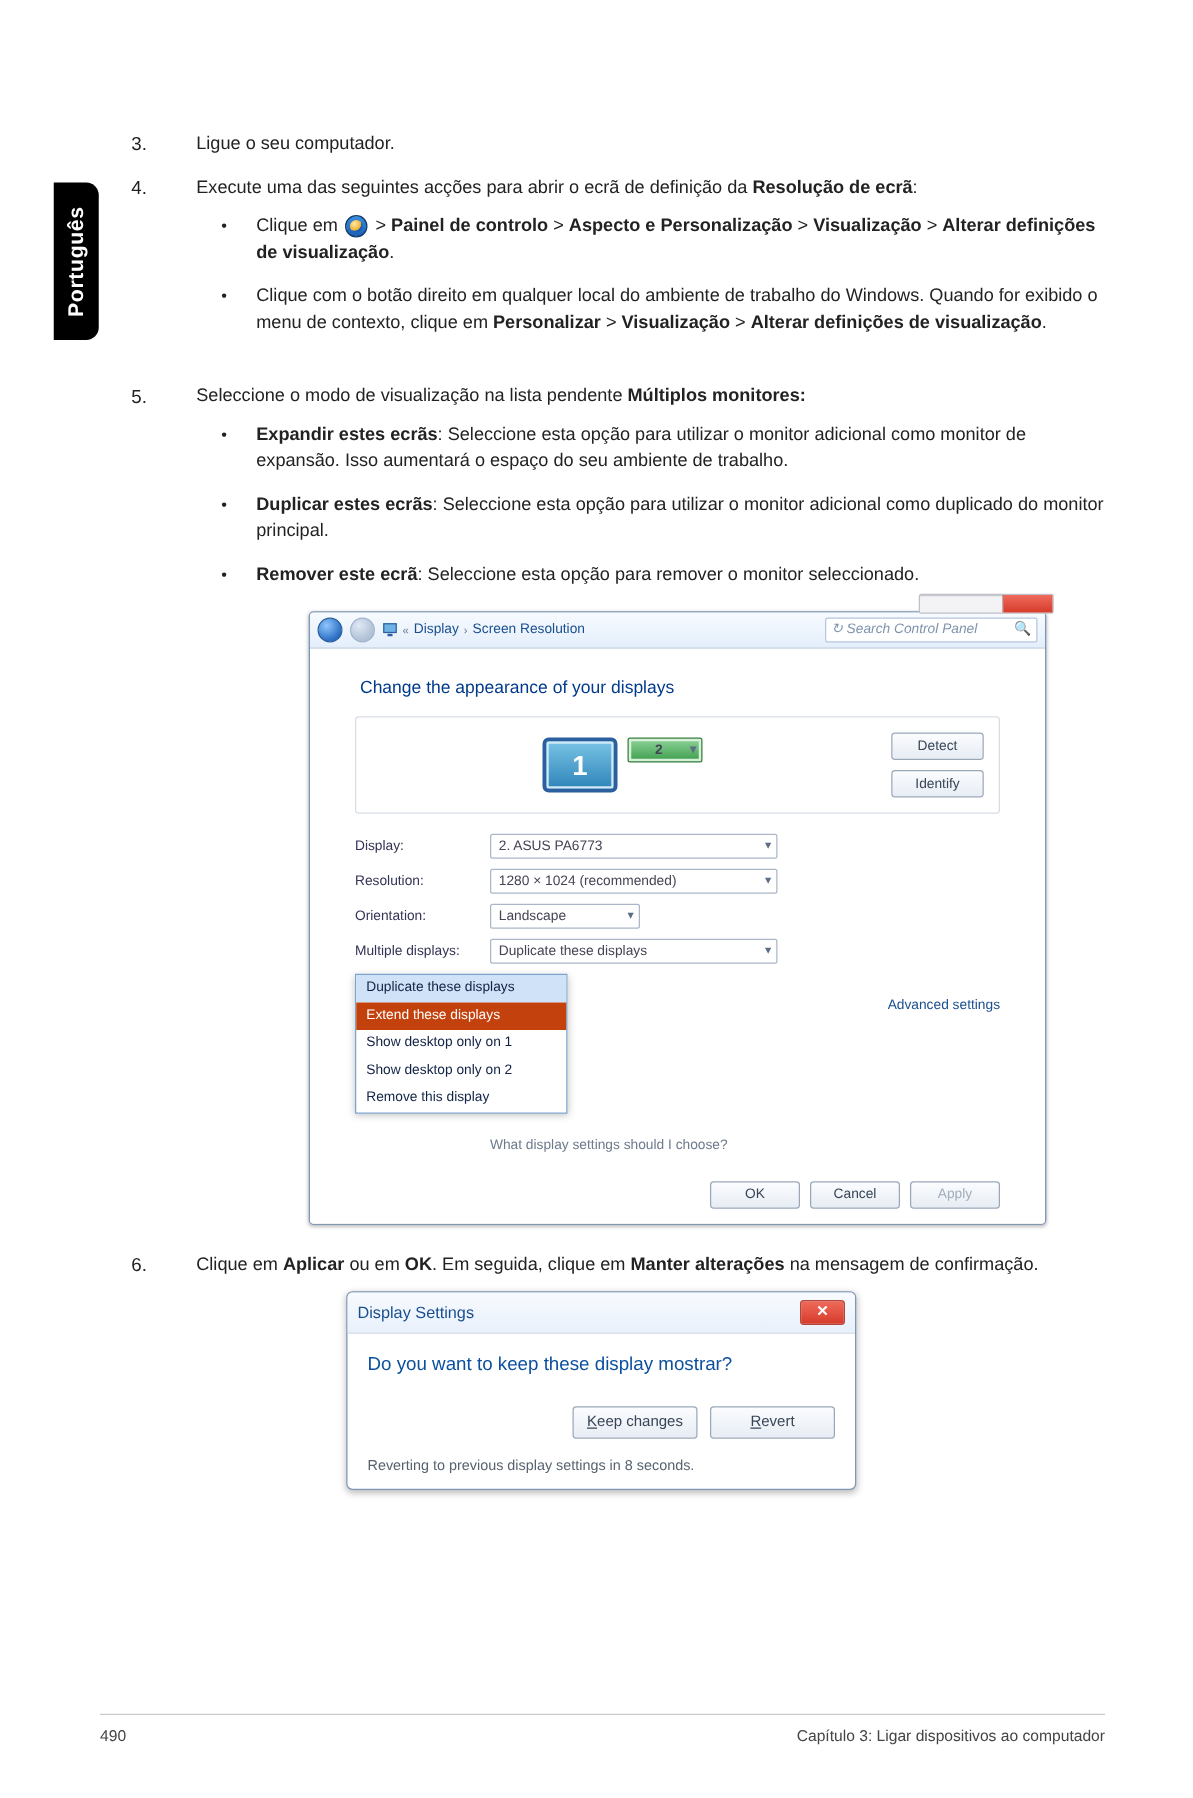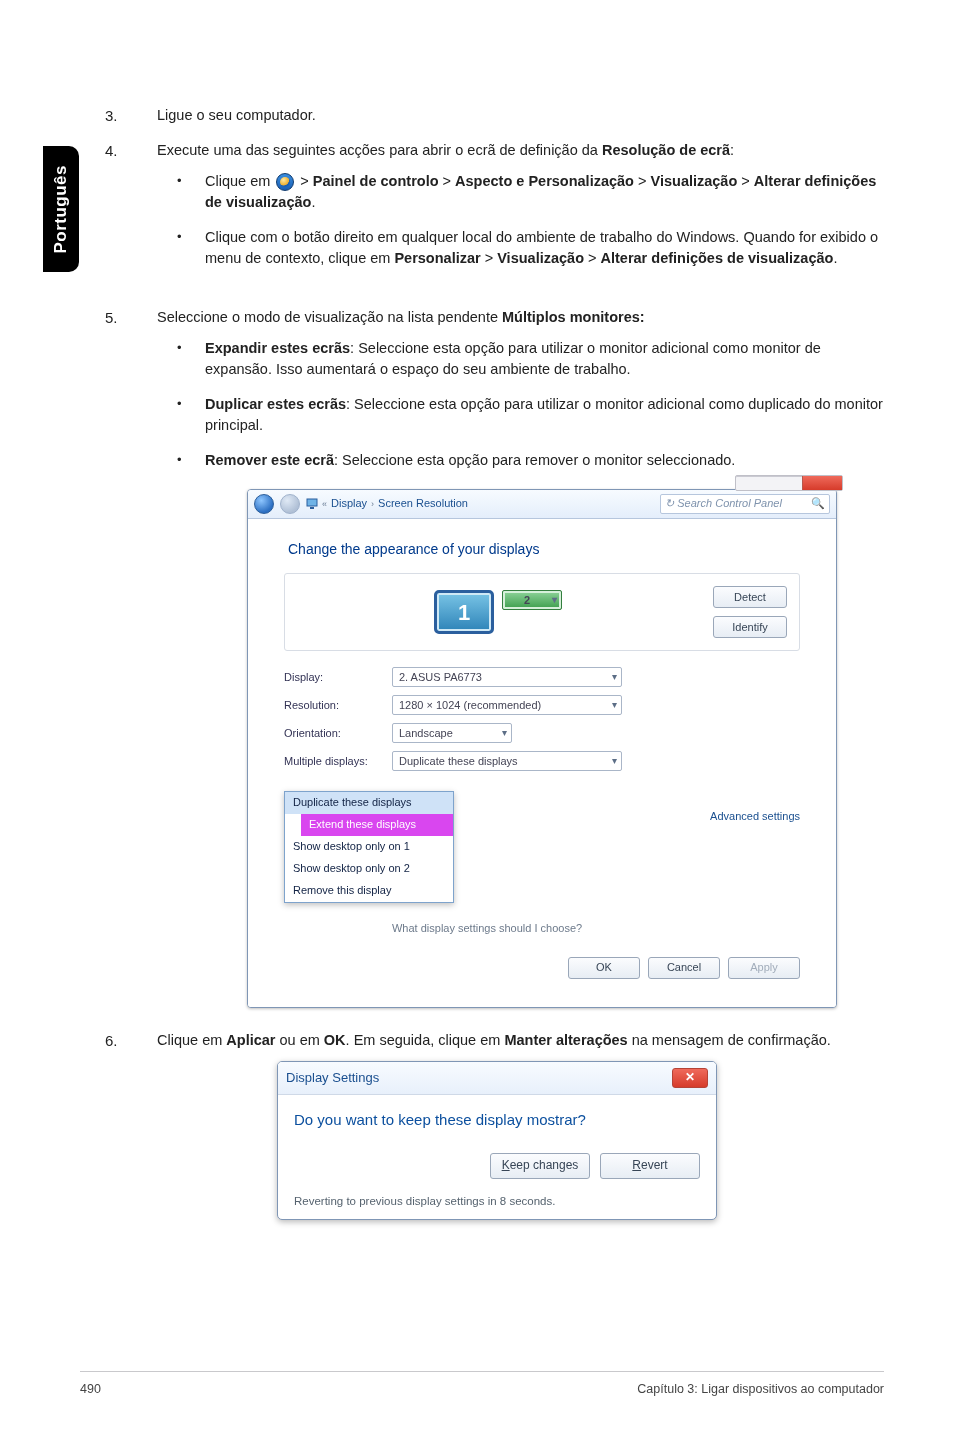--- a/index.html
+++ b/index.html
@@ -74,66 +74,66 @@
   .navbtn { width: 20px; height: 20px; border-radius: 50%; background: radial-gradient(circle at 35% 30%, #8ec6ff, #2c6fc2 70%); border:1px solid #2a5d9a; }
   .navbtn.fwd { background: radial-gradient(circle at 35% 30%, #dfe9f5, #b0c0d6 70%); border-color:#9fb1cb; }
   .crumb { color:#1a4f8f; font-size:11px; display:flex; align-items:center; gap:4px; }
   .crumb .sep { color:#6a7d95; font-size:9px; }
   .win1-top .spacer { flex:1; }
   .searchbox {
     width: 170px; height: 20px; border:1px solid #b6c6dd; border-radius:2px;
     background:#fff; display:flex; align-items:center; padding:0 4px; color:#7f93ad; font-style:italic;
   }
   .searchbox .mag { margin-left:auto; color:#5b88bf; font-style:normal; }
-  .win1-body { padding: 14px 36px 18px 36px; background:#fff; }
+  .win1-body { padding: 14px 36px 2px 36px; background:#fff; }
   .body-title { color:#003a8c; font-size:14px; margin:6px 0 14px 4px; }
   .monitor-zone {
     border:1px solid #d8dde5; border-radius:3px; padding:12px; display:flex; align-items:center;
     gap:14px; margin-bottom:16px;
   }
   .monitors { flex:1; display:flex; justify-content:center; gap:8px; }
   .mon {
     width:60px; height:44px; border:3px solid #2b5f9e; border-radius:5px;
     background: linear-gradient(#79c4e6,#2e84b8);
     display:flex; align-items:center; justify-content:center;
     color:#fff; font-size:22px; font-weight:700; box-shadow: inset 0 0 0 2px #cfe9f6;
   }
   .mon.sel { border-color:#337e3e; background: linear-gradient(#8fd49a,#3c9d4c); box-shadow: inset 0 0 0 2px #d6f0da; }
   .side-btns { display:flex; flex-direction:column; gap:8px;justify-content:center; }
   .wbtn {
     min-width:74px; height:22px; border:1px solid #9aa7b9; border-radius:3px;
     background:linear-gradient(#fbfcfe,#e7edf4); font-size:11px; color:#374556;
     display:flex; align-items:center; justify-content:center;
   }
-  .form-rows { display:grid; grid-template-columns: 98px 230px; gap:8px 10px; margin-bottom:24px; }
+  .form-rows { display:grid; grid-template-columns: 98px 230px; gap:8px 10px; margin-bottom:12px; }
   .form-rows .lbl { color:#335; font-size:11px; padding-top:3px; }
   .sel {
     height:20px; border:1px solid #aab6c8; border-radius:2px; background:#fff;
     display:flex; align-items:center; padding:0 16px 0 6px; font-size:11px; color:#445; position:relative;
   }
   .sel::after { content:"▾"; position:absolute; right:4px; top:2px; color:#5c6e86; font-size:10px; }
   .dropdown-open {
     margin-top:-4px; margin-left:108px; width:170px;
     border:1px solid #7ea3cc; background:#fff; box-shadow:0 2px 6px rgba(0,0,0,.25);
     font-size:11px;
   }
   .dropdown-open div { padding:3px 8px; color:#124; }
-  .dropdown-open .hilite { background:#d946ef; color:#fff;margin-left:16px; }
+  .dropdown-open .hilite { background:#c2410c; color:#fff; }
   .dropdown-open .hilite2 { background:#cfe2f7; }
   .hint-row { display:flex; align-items:flex-start; gap:20px; margin-top:4px; }
   .hint-left { flex:1; font-size:11px; color:#5a6b80; }
   .adv { color:#1a4f8f; font-size:11px; margin-top:14px; }
   .caption-link { color:#1a4f8f; font-size:11px; margin:14px 0 2px 0; }
   .caption-link.grey { color:#6d7a8b;text-align:center; }
   .btnrow { display:flex; justify-content:flex-end; gap:8px; margin:18px 0 10px 0; }
   .btnrow .wbtn { min-width:72px; }
   .btnrow .wbtn.dis { color:#a2adbb; }
 
   
-  .dlg-wrap { margin: 10px 0 0 120px; width: 440px; border-radius: 24px; }
+  .dlg-wrap { margin: 10px 0 0 120px; width: 408px; border-radius: 24px; }
   .dlg {
     border: 1px solid #7f96b5; border-radius: 5px; background:#fff;
     box-shadow: 0 2px 6px rgba(0,0,0,.28); font-family:"Segoe UI",Tahoma,sans-serif;
     overflow:hidden;
   }
   .dlg-title {
     background: linear-gradient(#f8fbff,#e8f0fb); border-bottom:1px solid #cfd9e7;
     padding:6px 8px; display:flex; align-items:center; color:#1a4f8f; font-size:13px;
   }
   .dlg-title .close {

